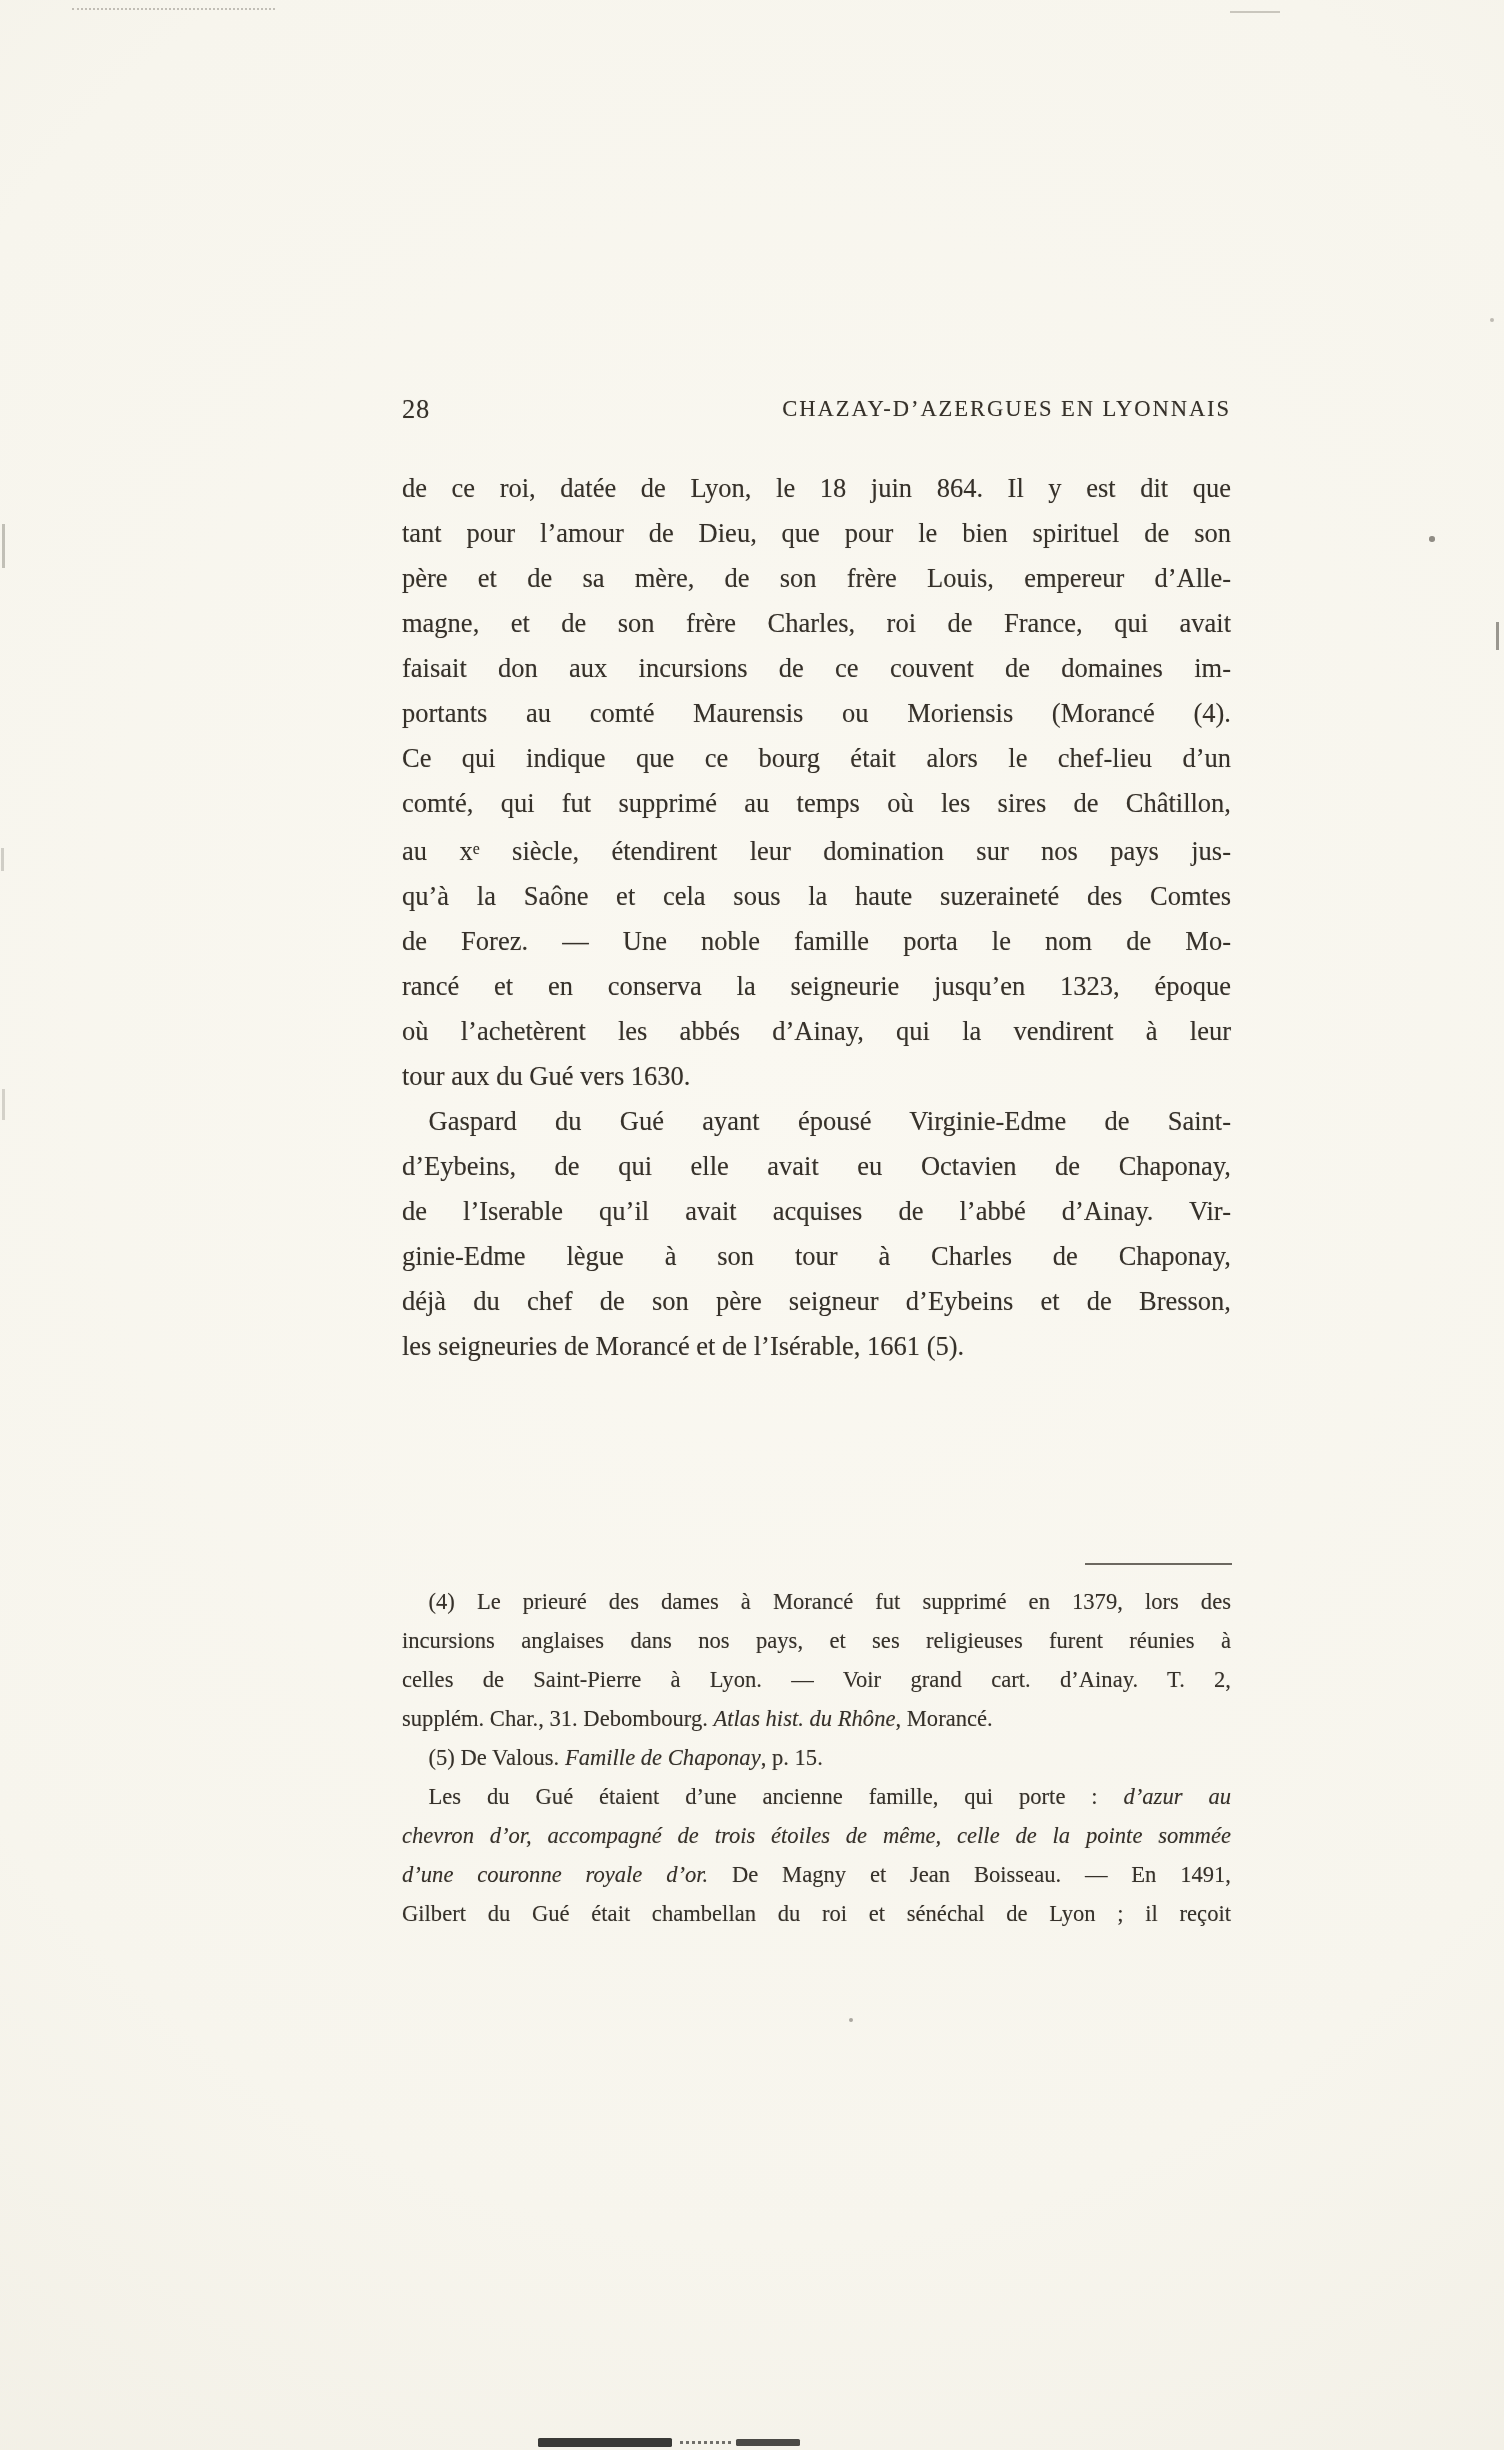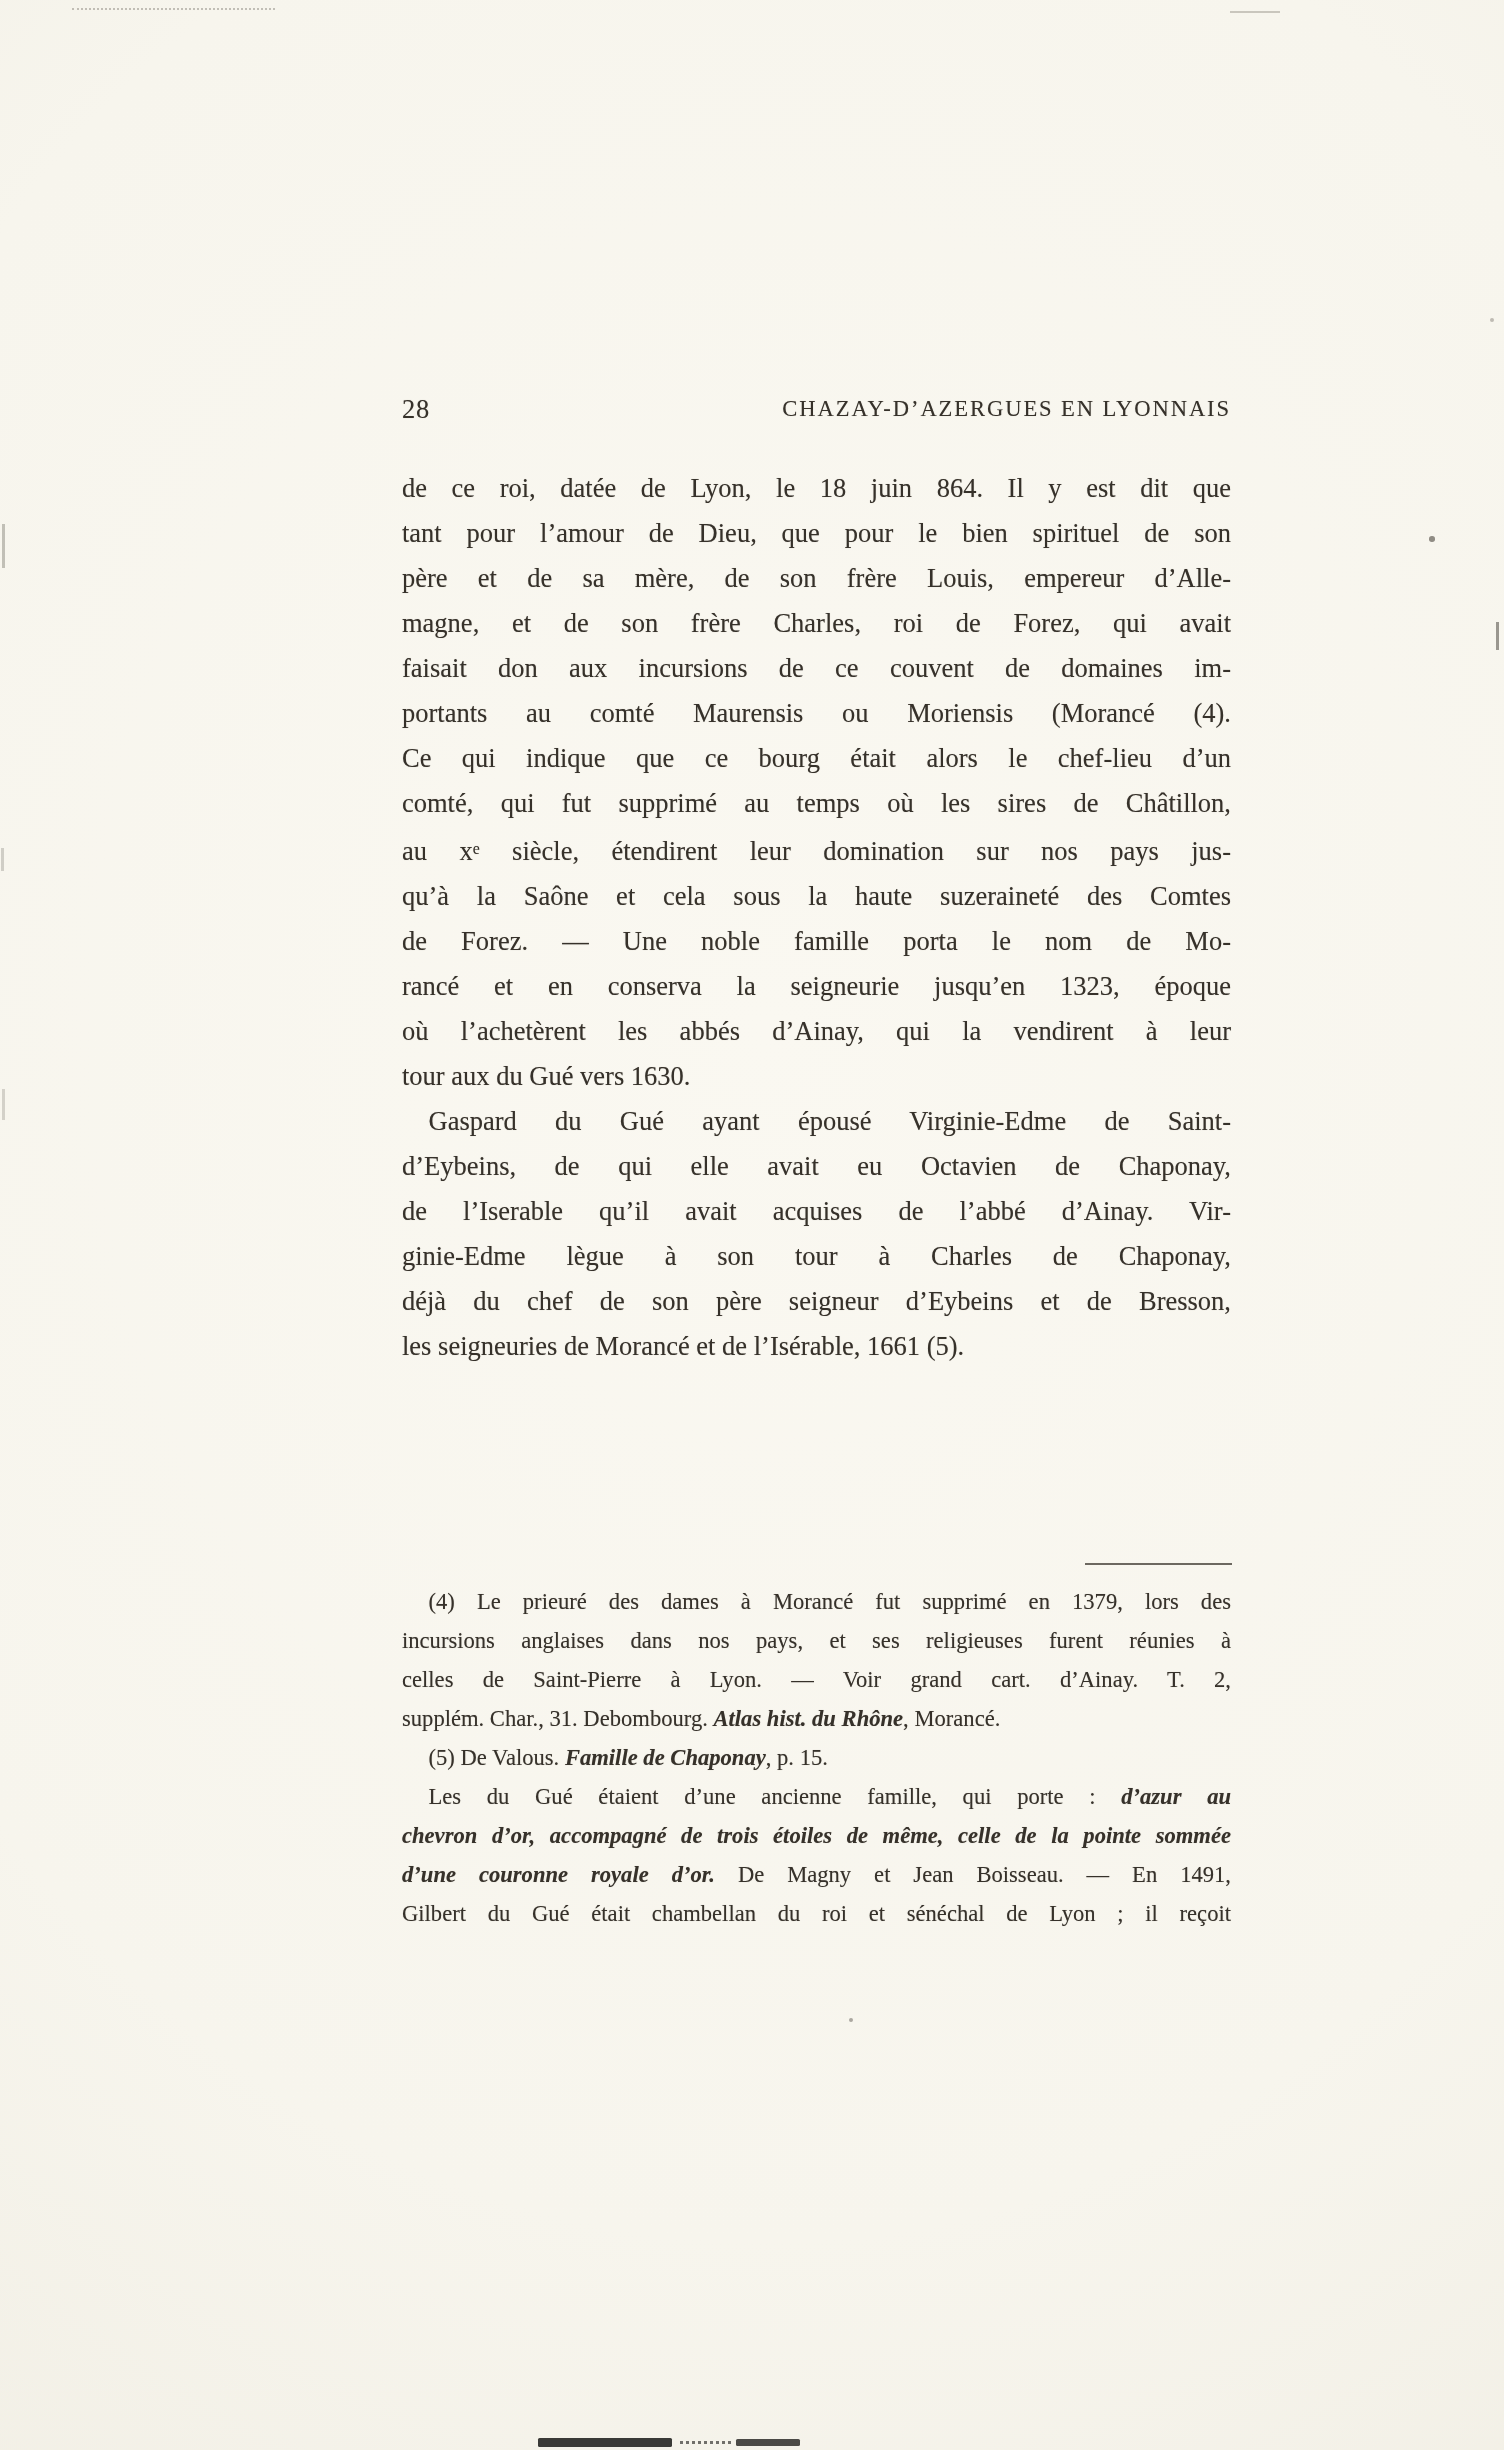--- a/index.html
+++ b/index.html
@@ -38,21 +38,21 @@
   .tline {
     white-space: nowrap;
     overflow: visible;
     text-align: justify;
     text-align-last: justify;
   }
   .tline-last { text-align-last: left; }
   .justify-last .tline-last { text-align-last: justify; }
   .para-indent .tline:first-child { padding-left: 26.5px; }
 
-  .it { font-style: italic; font-weight: bold; }
+  .it { font-style: italic; }
   .sup { font-size: 0.6em; vertical-align: 0.4em; }
 
   .fn-rule {
     position: absolute; left: 1085px; top: 1563px;
     width: 147px; height: 2.3px;
     background: rgba(62, 56, 48, 0.75);
   }
 
   
   .artifact { position: absolute; }
@@ -87,21 +87,21 @@
   <div class="column header-row">
     <div class="page-number">28</div>
     <div class="running-title">CHAZAY-D’AZERGUES EN LYONNAIS</div>
   </div>
 
   <div class="column body-text">
     <div>
         <div class="tline"><span>de ce roi, datée de Lyon, le 18 juin 864. Il y est dit que</span></div>
         <div class="tline"><span>tant pour l’amour de Dieu, que pour le bien spirituel de son</span></div>
         <div class="tline"><span>père et de sa mère, de son frère Louis, empereur d’Alle-</span></div>
-        <div class="tline"><span>magne, et de son frère Charles, roi de Forez, qui avait</span></div>
+        <div class="tline"><span>magne, et de son frère Charles, roi de France, qui avait</span></div>
         <div class="tline"><span>faisait don aux incursions de ce couvent de domaines im-</span></div>
         <div class="tline"><span>portants au comté Maurensis ou Moriensis (Morancé (4).</span></div>
         <div class="tline"><span>Ce qui indique que ce bourg était alors le chef-lieu d’un</span></div>
         <div class="tline"><span>comté, qui fut supprimé au temps où les sires de Châtillon,</span></div>
         <div class="tline"><span>au x</span><span class="sup">e</span><span> siècle, étendirent leur domination sur nos pays jus-</span></div>
         <div class="tline"><span>qu’à la Saône et cela sous la haute suzeraineté des Comtes</span></div>
         <div class="tline"><span>de Forez. — Une noble famille porta le nom de Mo-</span></div>
         <div class="tline"><span>rancé et en conserva la seigneurie jusqu’en 1323, époque</span></div>
         <div class="tline"><span>où l’achetèrent les abbés d’Ainay, qui la vendirent à leur</span></div>
         <div class="tline tline-last"><span>tour aux du Gué vers 1630.</span></div>

